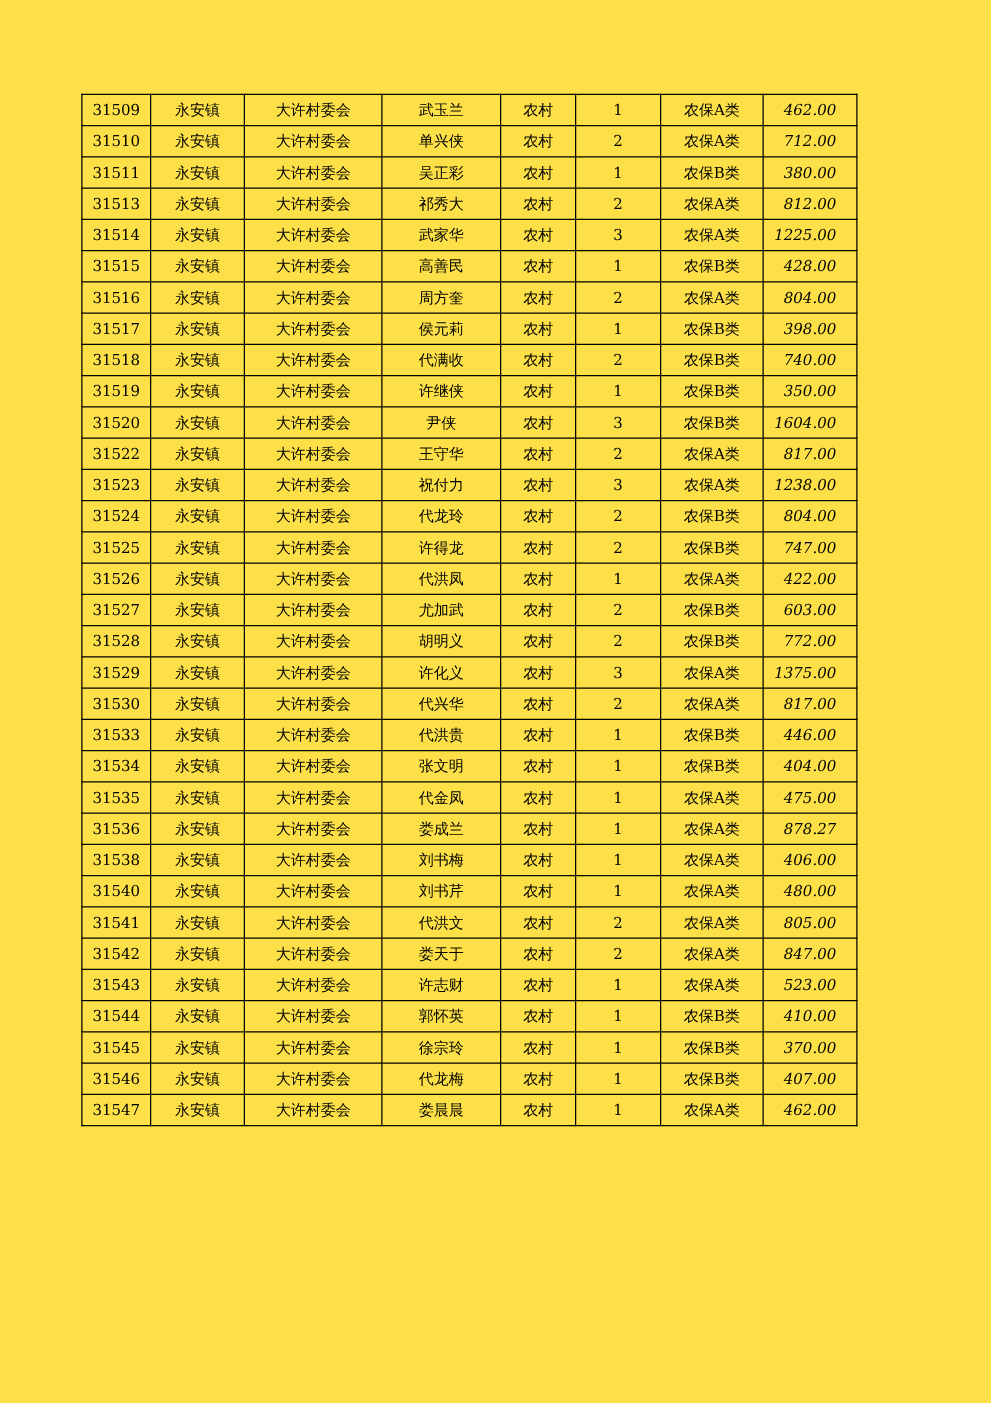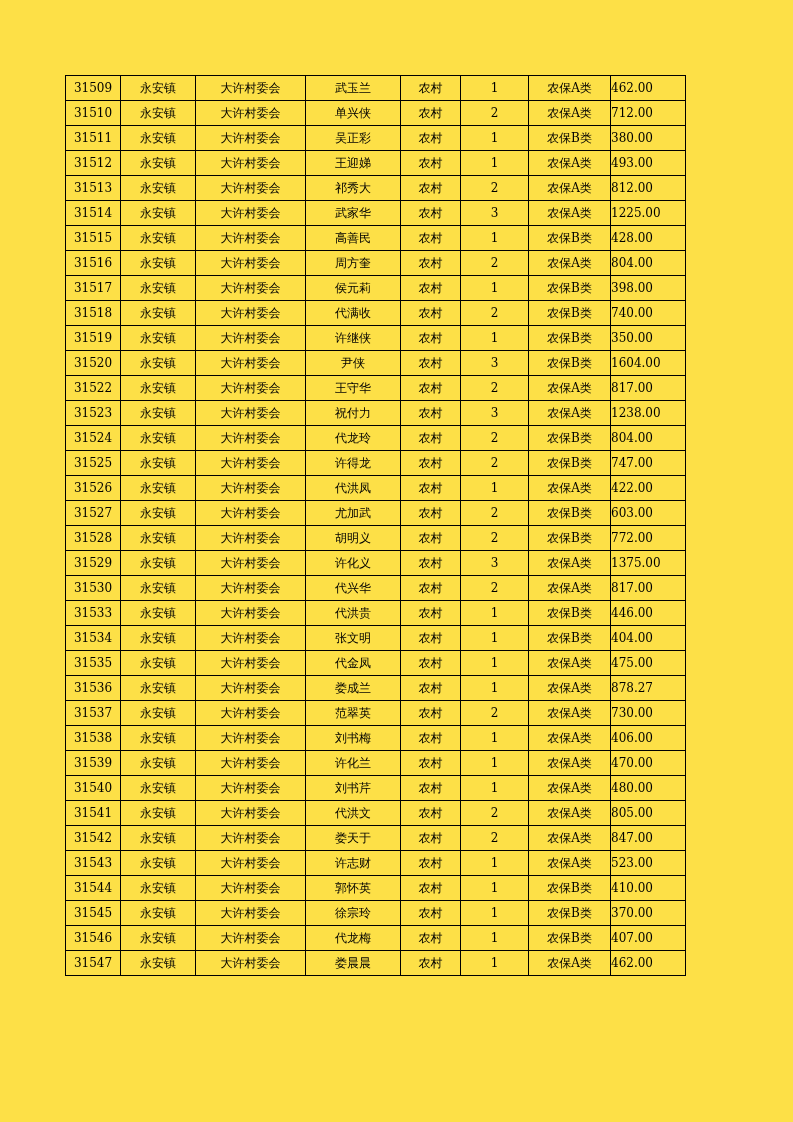--- a/index.html
+++ b/index.html
@@ -28,22 +28,23 @@
     height: 24px;
     font-size: 12px;
     line-height: 24px;
     color: #000000;
     text-align: center;
     padding: 0;
     white-space: nowrap;
     overflow: hidden;
   }
   table.pension td.amount {
-    text-align: left;
+    text-align: right;
     padding-right: 16px;
+    font-style: italic;
   }
 </style>
 </head>
 <body>
 
 <div class="sheet">
   <table class="pension">
     <colgroup>
       <col style="width:55px">
       <col style="width:75px">
@@ -79,30 +80,20 @@
           <td>31511</td>
           <td>永安镇</td>
           <td>大许村委会</td>
           <td>吴正彩</td>
           <td>农村</td>
           <td>1</td>
           <td>农保B类</td>
           <td class="amount">380.00</td>
         </tr>
         <tr>
-          <td>31512</td>
-          <td>永安镇</td>
-          <td>大许村委会</td>
-          <td>王迎娣</td>
-          <td>农村</td>
-          <td>1</td>
-          <td>农保A类</td>
-          <td class="amount">493.00</td>
-        </tr>
-        <tr>
           <td>31513</td>
           <td>永安镇</td>
           <td>大许村委会</td>
           <td>祁秀大</td>
           <td>农村</td>
           <td>2</td>
           <td>农保A类</td>
           <td class="amount">812.00</td>
         </tr>
         <tr>
@@ -299,48 +290,28 @@
           <td>31536</td>
           <td>永安镇</td>
           <td>大许村委会</td>
           <td>娄成兰</td>
           <td>农村</td>
           <td>1</td>
           <td>农保A类</td>
           <td class="amount">878.27</td>
         </tr>
         <tr>
-          <td>31537</td>
-          <td>永安镇</td>
-          <td>大许村委会</td>
-          <td>范翠英</td>
-          <td>农村</td>
-          <td>2</td>
-          <td>农保A类</td>
-          <td class="amount">730.00</td>
-        </tr>
-        <tr>
           <td>31538</td>
           <td>永安镇</td>
           <td>大许村委会</td>
           <td>刘书梅</td>
           <td>农村</td>
           <td>1</td>
           <td>农保A类</td>
           <td class="amount">406.00</td>
-        </tr>
-        <tr>
-          <td>31539</td>
-          <td>永安镇</td>
-          <td>大许村委会</td>
-          <td>许化兰</td>
-          <td>农村</td>
-          <td>1</td>
-          <td>农保A类</td>
-          <td class="amount">470.00</td>
         </tr>
         <tr>
           <td>31540</td>
           <td>永安镇</td>
           <td>大许村委会</td>
           <td>刘书芹</td>
           <td>农村</td>
           <td>1</td>
           <td>农保A类</td>
           <td class="amount">480.00</td>

